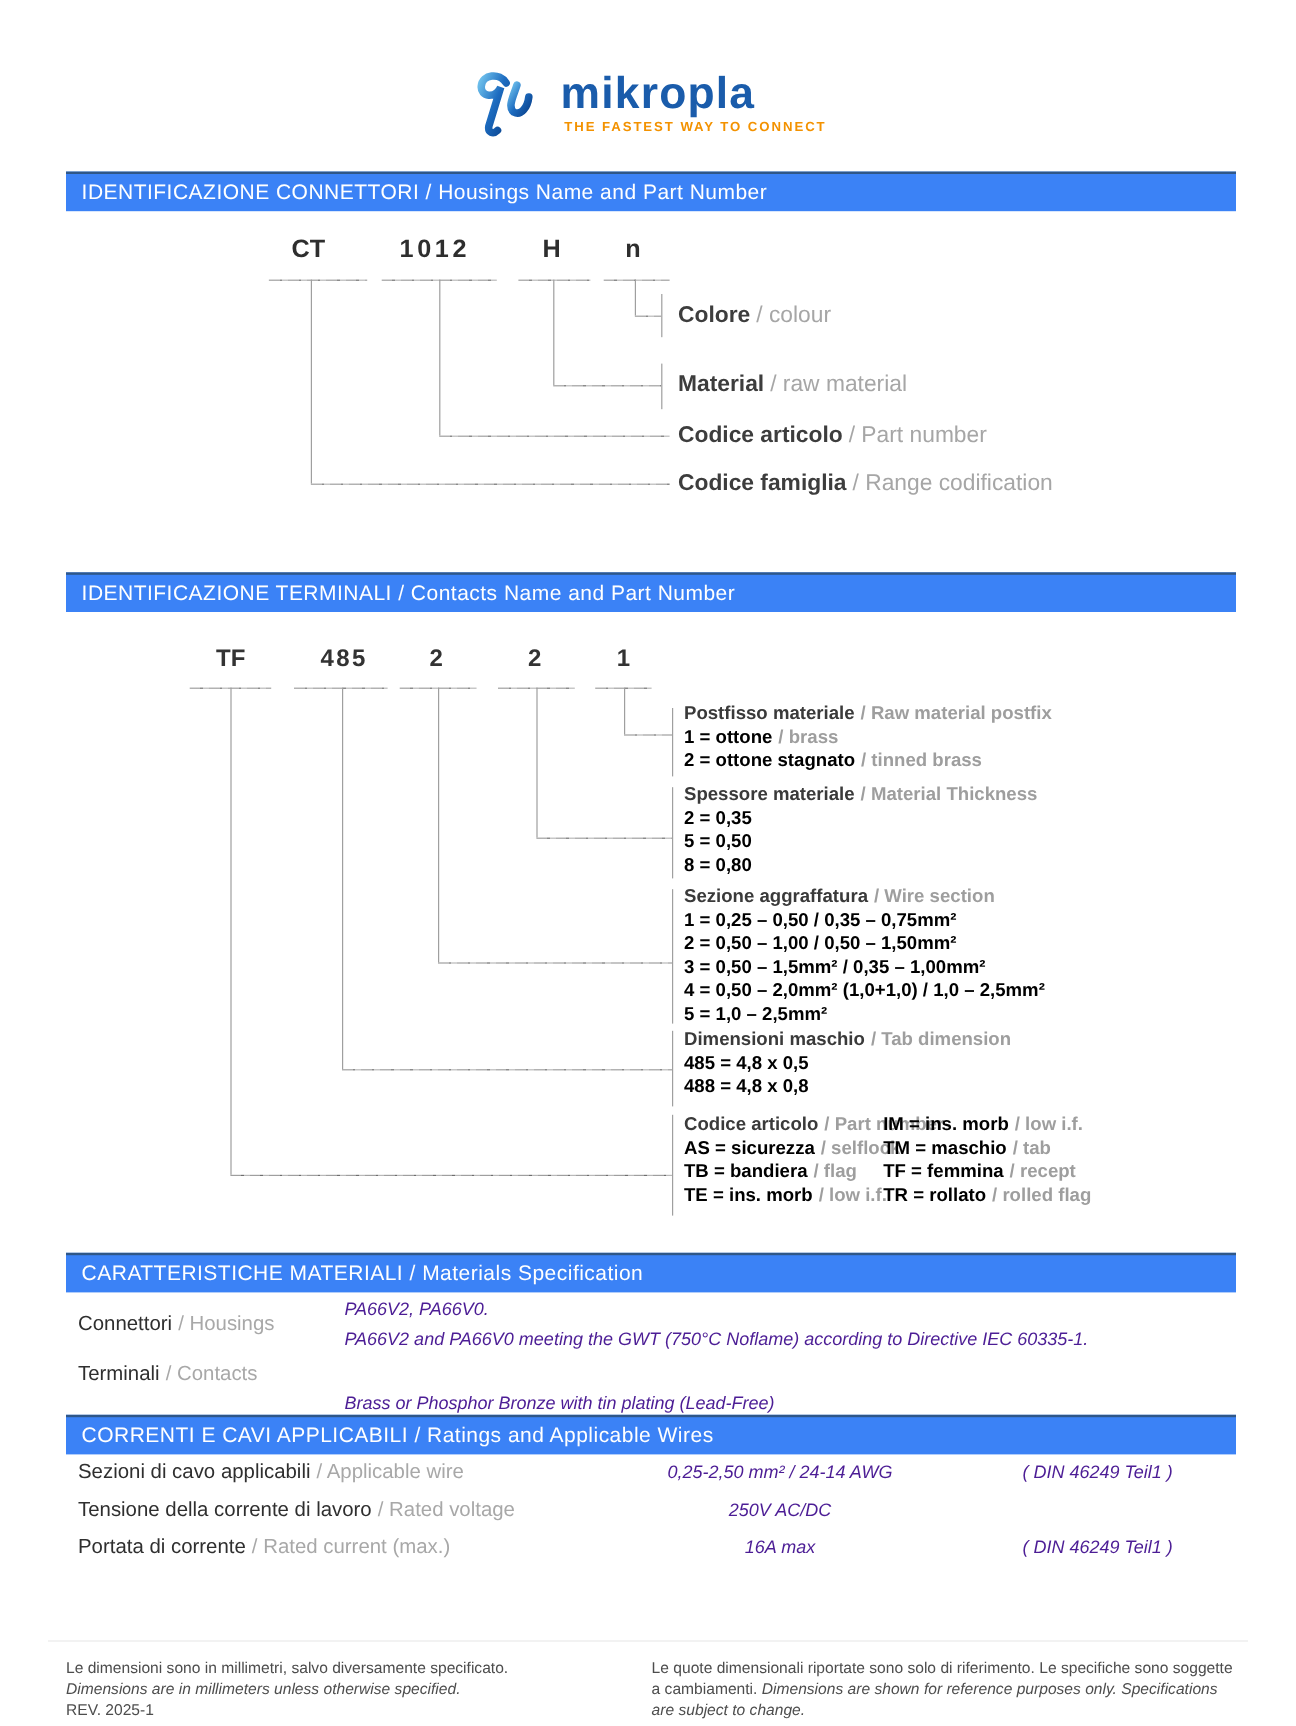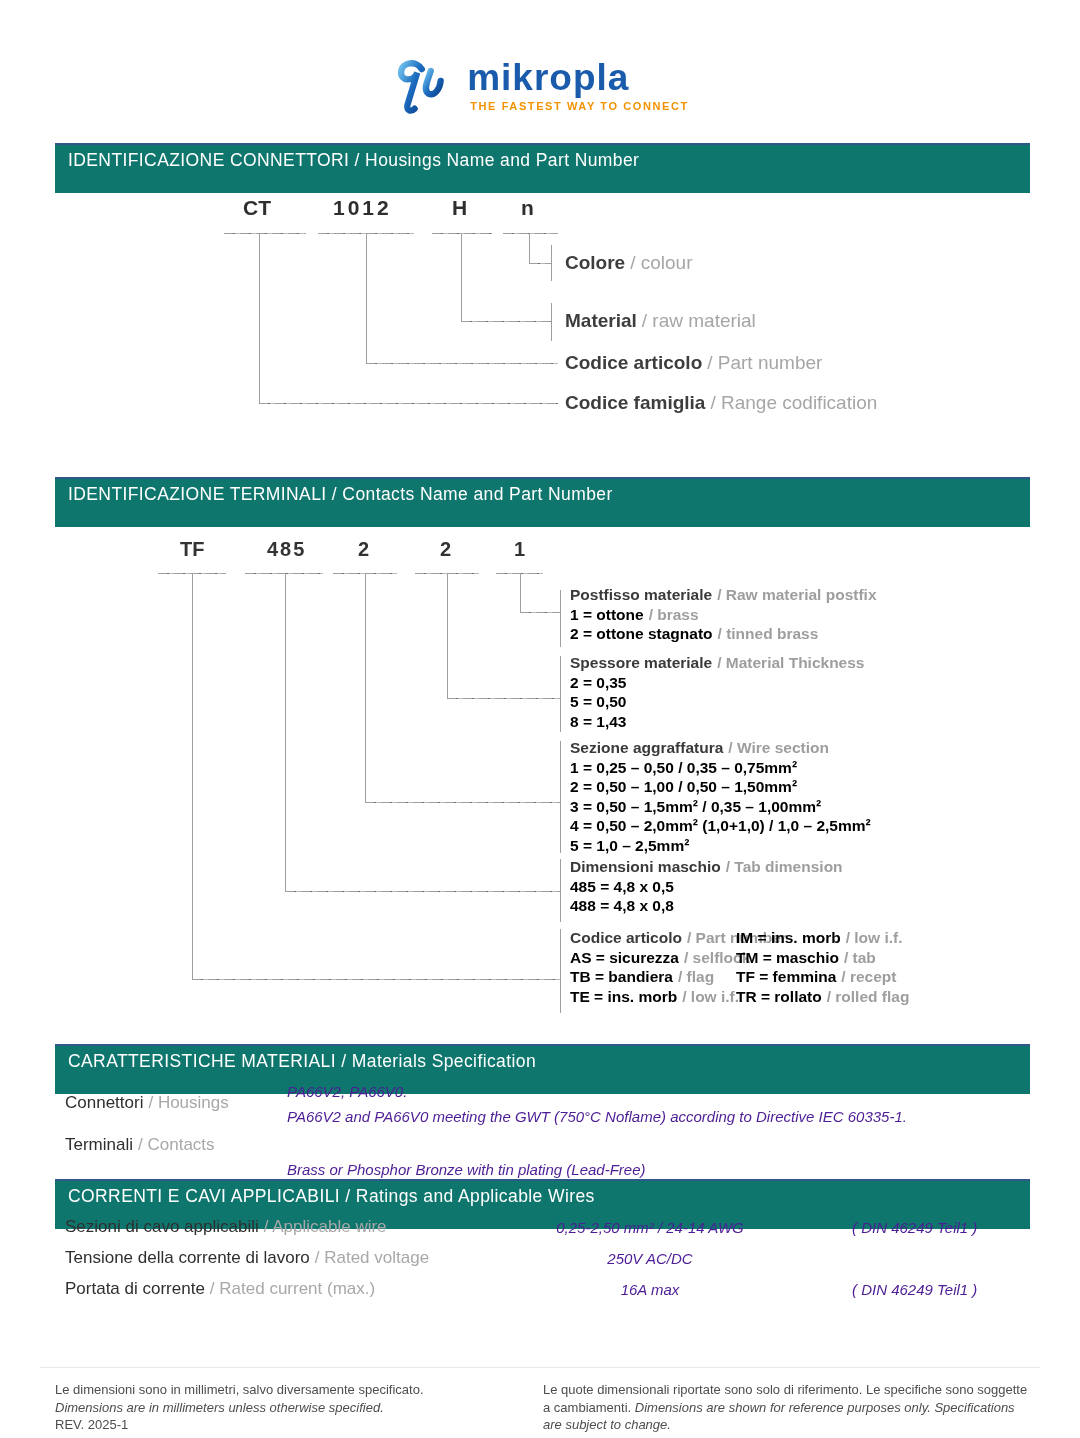--- a/index.html
+++ b/index.html
@@ -6,22 +6,22 @@
   .page{position:relative;width:1080px;height:1438px;background:#ffffff;overflow:hidden;
         font-family:"Liberation Sans", sans-serif;}
 
   
   .logo{position:absolute;top:58px;left:50%;transform:translateX(-50%);display:flex;align-items:flex-start;gap:22px;}
   .logo-text{display:flex;flex-direction:column;align-items:flex-start;}
   .brand{font-size:37px;font-weight:700;color:#1a5cab;letter-spacing:1px;line-height:40px;}
   .tagline{font-size:11px;font-weight:700;color:#f39200;letter-spacing:1.6px;margin-top:2px;margin-left:3px;}
 
   
-  .bar{position:absolute;left:55px;width:975px;height:50px;box-sizing:border-box;
-       background:#0f766e;border-top:2px solid #2f5788;color:#ffffff;
+  .bar{position:absolute;left:55px;width:975px;height:33px;box-sizing:border-box;
+       background:#3b82f6;border-top:2px solid #2f5788;color:#ffffff;
        font-size:17.5px;line-height:30px;padding-left:13px;letter-spacing:0.4px;}
 
   
   .hl{position:absolute;height:1px;background:repeating-linear-gradient(90deg,#9f9f9f 0 9px,#6e6e6e 9px 11px,#b9b9b9 11px 16px);}
   .vl{position:absolute;width:1px;background:#9f9f9f;}
   .tok{position:absolute;font-weight:700;color:#2e2e2e;font-size:21px;white-space:nowrap;}
   .tok2{position:absolute;font-weight:700;color:#333333;font-size:20px;white-space:nowrap;}
 
   .ct-label{position:absolute;left:565px;white-space:nowrap;font-size:19px;}
   .ct-label .it{font-weight:700;color:#3d3d3d;}
@@ -146,21 +146,21 @@
     <div class="blk" style="top:585px;">
       <span class="line"><span class="t-it">Postfisso materiale</span><span class="t-en">/ Raw material postfix</span></span>
       <span class="line"><span class="b">1 = ottone</span><span class="g">/ brass</span></span>
       <span class="line"><span class="b">2 = ottone stagnato</span><span class="g">/ tinned brass</span></span>
     </div>
 
     <div class="blk" style="top:653px;">
       <span class="line"><span class="t-it">Spessore materiale</span><span class="t-en">/ Material Thickness</span></span>
       <span class="line"><span class="b">2 = 0,35</span></span>
       <span class="line"><span class="b">5 = 0,50</span></span>
-      <span class="line"><span class="b">8 = 1,43</span></span>
+      <span class="line"><span class="b">8 = 0,80</span></span>
     </div>
 
     <div class="blk" style="top:738px;">
       <span class="line"><span class="t-it">Sezione aggraffatura</span><span class="t-en">/ Wire section</span></span>
       <span class="line"><span class="b">1 = 0,25 – 0,50 / 0,35 – 0,75mm²</span></span>
       <span class="line"><span class="b">2 = 0,50 – 1,00 / 0,50 – 1,50mm²</span></span>
       <span class="line"><span class="b">3 = 0,50 – 1,5mm² / 0,35 – 1,00mm²</span></span>
       <span class="line"><span class="b">4 = 0,50 – 2,0mm² (1,0+1,0) /  1,0 – 2,5mm²</span></span>
       <span class="line"><span class="b">5 = 1,0 – 2,5mm²</span></span>
     </div>

